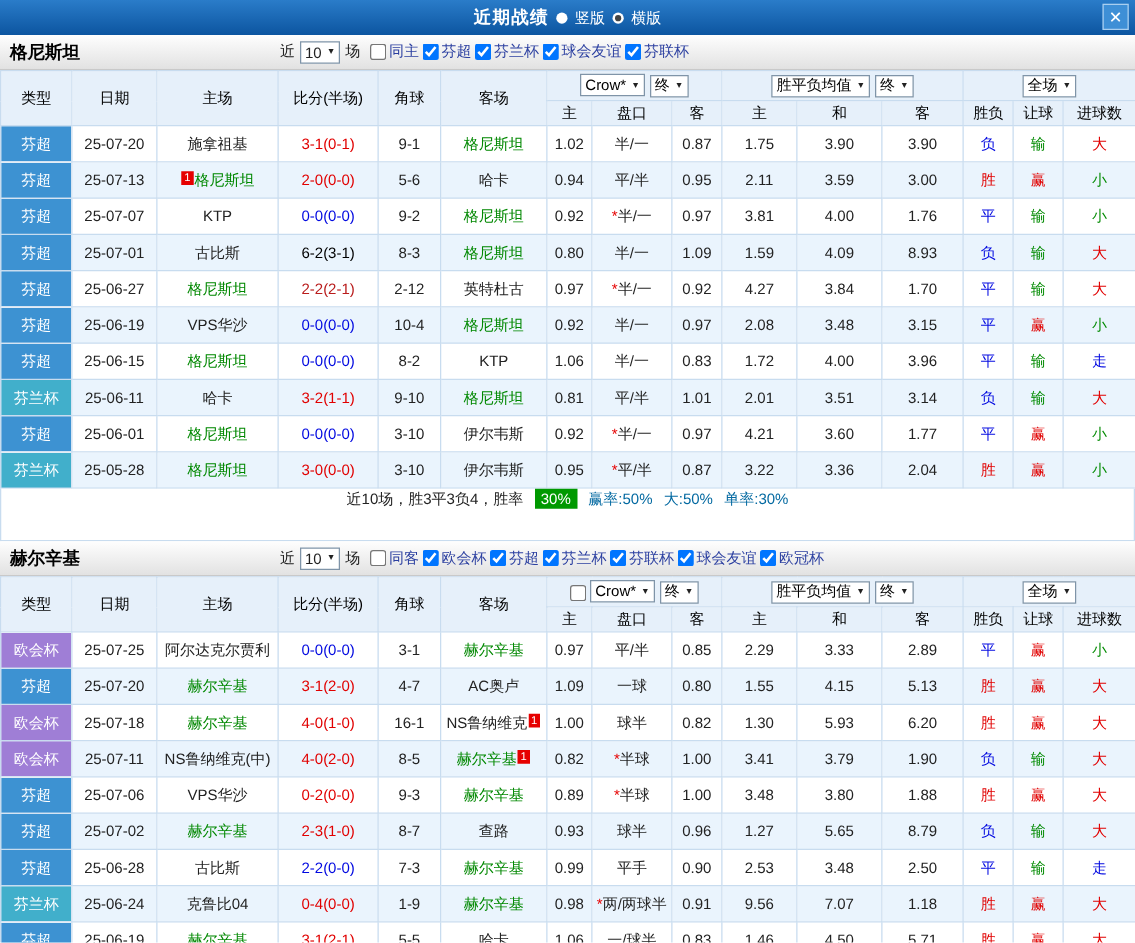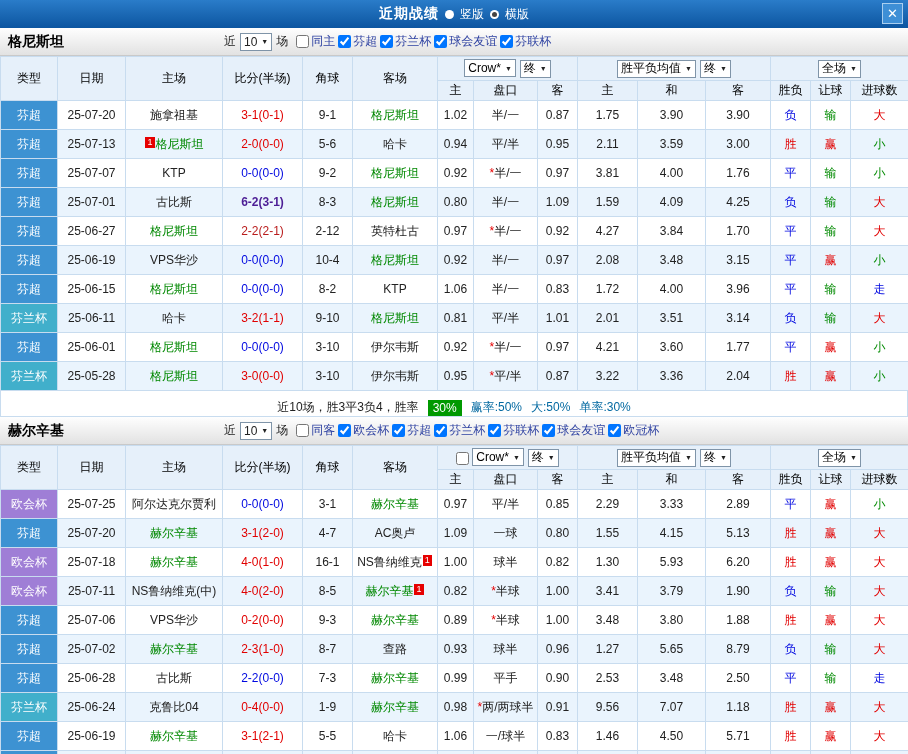--- a/index.html
+++ b/index.html
@@ -41,21 +41,21 @@
   .hrow2 th{height:19px}
   tbody td{height:28px;background:#fff}
   tbody tr:nth-child(even) td{background:#EAF4FD}
   td.league{color:#fff}
   .focus-team{}
   .num-badge{display:inline-block;background:#E60000;color:#fff;font-size:9px;line-height:11px;
              padding:0 2px;margin:0 1px;position:relative;top:-3px}
   .star{color:#E60000}
 
   
-  .summary{height:26px;display:flex;align-items:flex-end;justify-content:center;gap:9px;
+  .summary{height:42px;display:flex;align-items:flex-start;justify-content:center;gap:9px;
            border:1px solid #C8DCEF;border-top:none;box-sizing:border-box;background:#fff}
   .summary .badge{background:#009900;color:#fff;padding:1px 5px}
   .summary .red{color:#0369a1}
 </style>
 </head>
 <body>
 
 <div class="titlebar">
   <div class="tb-group">
     <span class="tb-title">近期战绩</span>
@@ -213,29 +213,29 @@
           <td>4.00</td>
           <td>1.76</td>
           <td style="color: rgb(0, 8, 224);">平</td>
           <td style="color: rgb(0, 138, 0);">输</td>
           <td style="color: rgb(0, 138, 0);">小</td>
         </tr>
         <tr>
           <td class="league" style="background: rgb(61, 146, 210);">芬超</td>
           <td>25-07-01</td>
           <td><span>古比斯</span></td>
-          <td style="color: #4c1d95; font-weight: bold;">6-2(3-1)</td>
+          <td style="color: #000000;">6-2(3-1)</td>
           <td>8-3</td>
           <td><span class="focus-team" style="color: rgb(0, 136, 0);">格尼斯坦</span></td>
           <td>0.80</td>
           <td>半/一</td>
           <td>1.09</td>
           <td>1.59</td>
           <td>4.09</td>
-          <td>4.25</td>
+          <td>8.93</td>
           <td style="color: rgb(0, 8, 224);">负</td>
           <td style="color: rgb(0, 138, 0);">输</td>
           <td style="color: rgb(225, 0, 0);">大</td>
         </tr>
         <tr>
           <td class="league" style="background: rgb(61, 146, 210);">芬超</td>
           <td>25-06-27</td>
           <td><span class="focus-team" style="color: rgb(0, 136, 0);">格尼斯坦</span></td>
           <td style="color: #b91c1c;">2-2(2-1)</td>
           <td>2-12</td>

